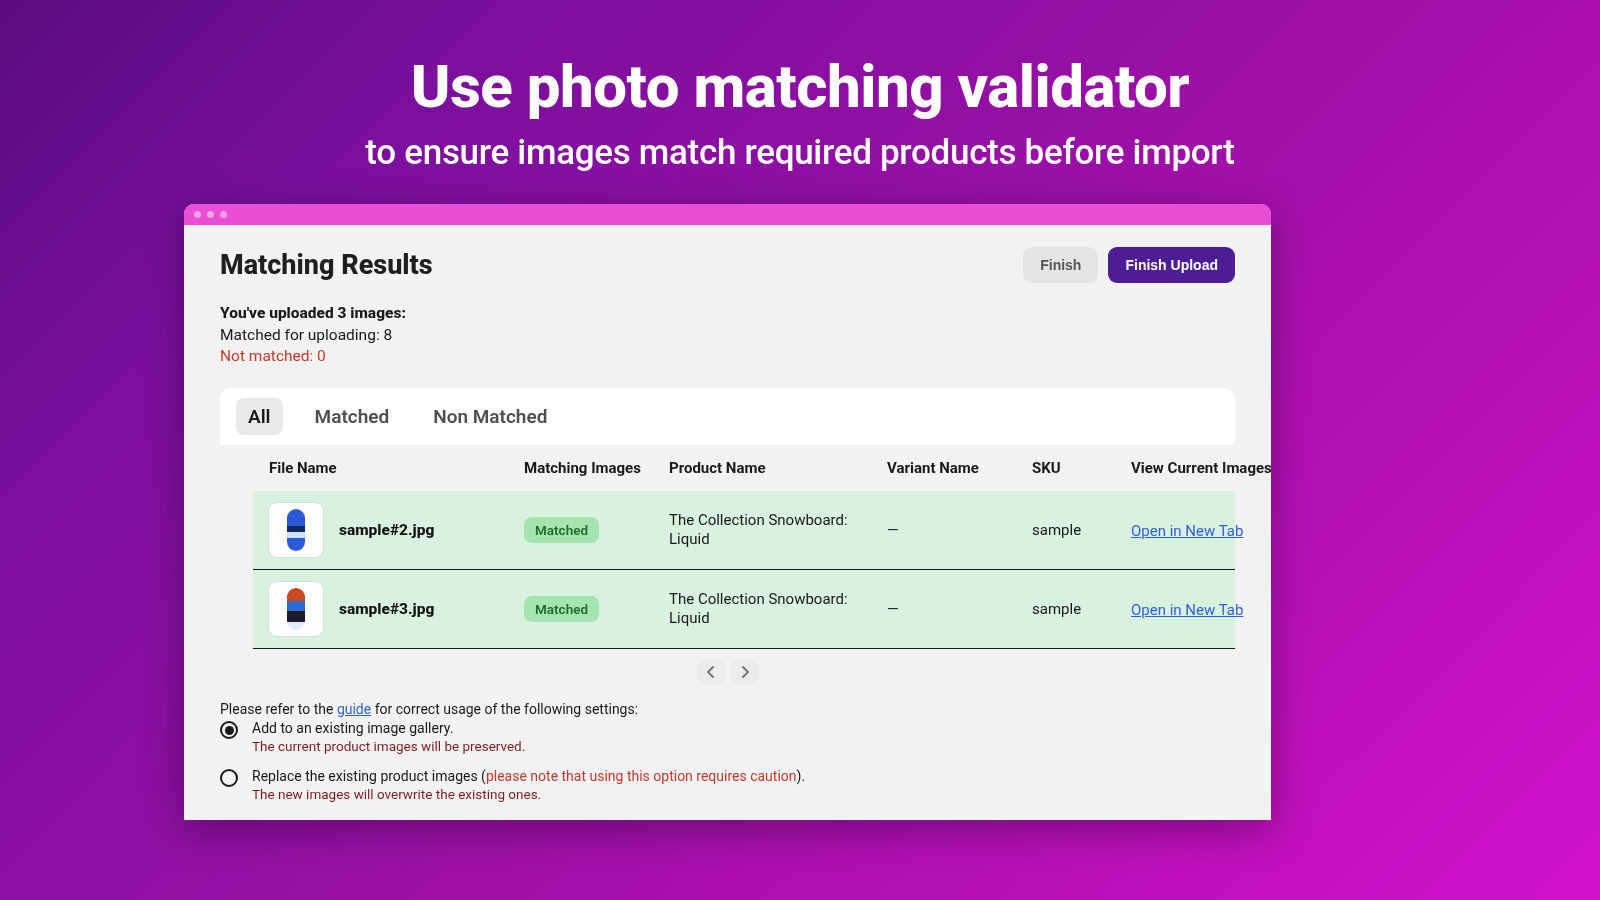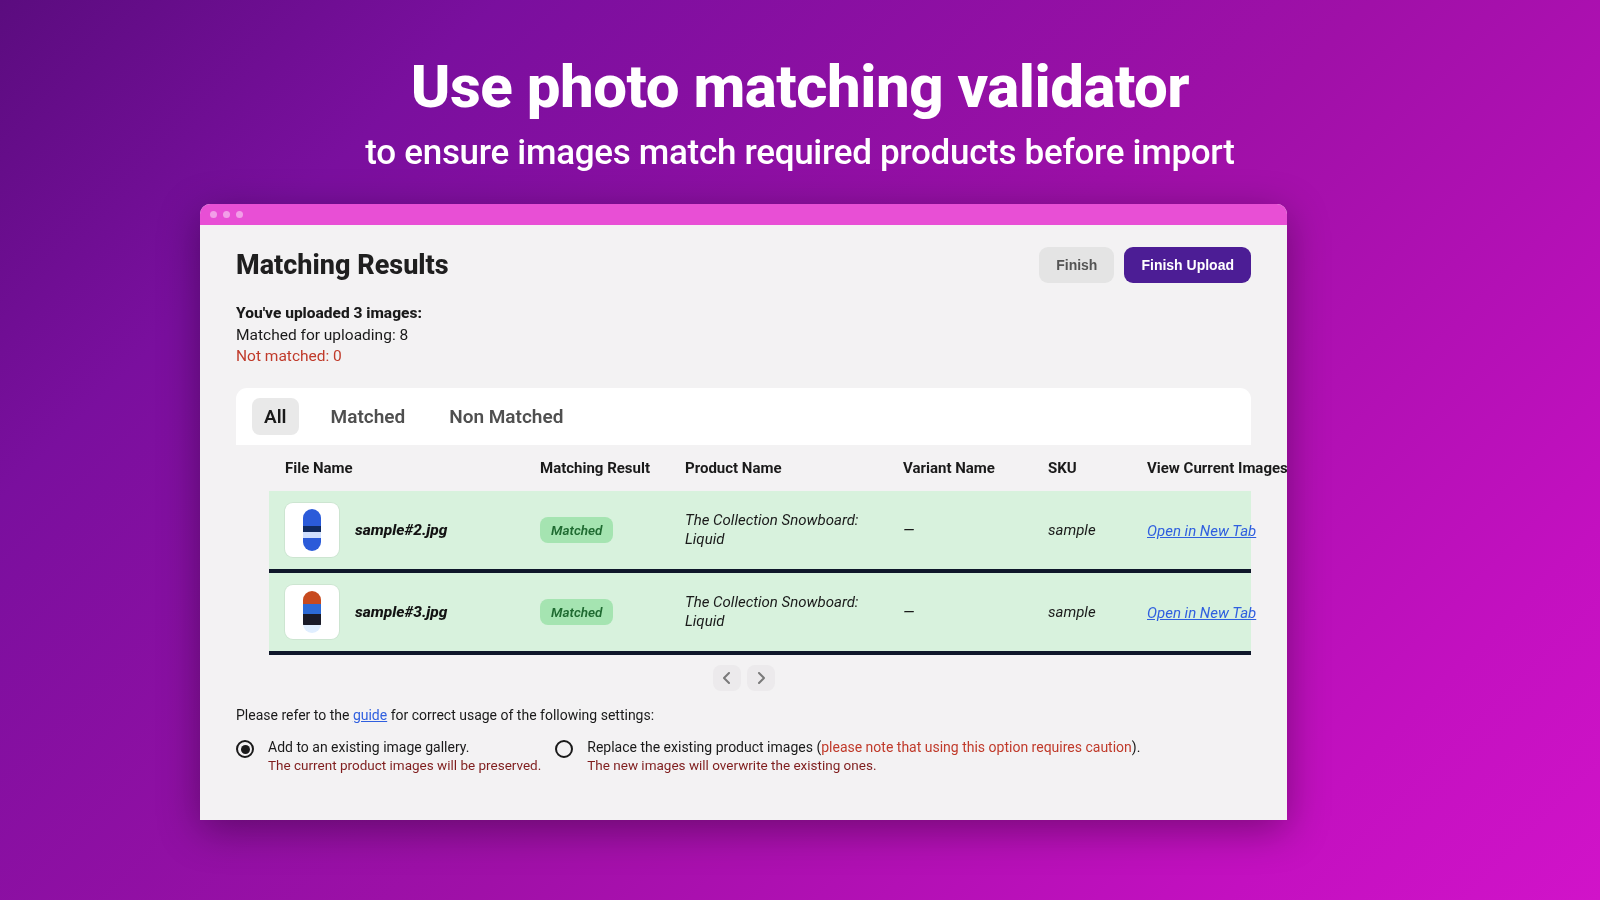--- a/index.html
+++ b/index.html
@@ -12,21 +12,21 @@
 }
 .hero-title{
   color:#fff;text-align:center;font-weight:800;font-size:60px;
   padding-top:51px;letter-spacing:-0.5px;
 }
 .hero-sub{
   color:#fff;text-align:center;font-weight:500;font-size:35px;
   padding-top:10px;letter-spacing:-0.3px;
 }
 .window{
-  position:absolute;left:200px;top:204px;width:1087px;height:616px;
+  position:absolute;left:184px;top:204px;width:1087px;height:616px;
   background:#f3f2f3;border-radius:10px 10px 0 0;overflow:hidden;
   box-shadow:0 10px 40px rgba(0,0,0,.35);
 }
 .titlebar{
   height:21px;background:#e84fd5;display:flex;align-items:center;padding-left:10px;gap:6px;
 }
 .titlebar .dot{width:7px;height:7px;border-radius:50%;background:rgba(255,255,255,.45);}
 .content{padding:22px 36px 0 36px;}
 .header-row{display:flex;align-items:center;justify-content:space-between;}
 .page-title{font-size:27px;font-weight:800;color:#1f1f1f;}
@@ -51,22 +51,21 @@
   display:grid;
   grid-template-columns:255px 145px 218px 145px 99px 175px;
   padding:14px 16px;font-size:15px;font-weight:700;color:#1a1a1a;background:#f3f2f3;
 }
 .trow{
   display:grid;
   grid-template-columns:255px 145px 218px 145px 99px 175px;
   align-items:center;
   padding:12px 16px;
   background:#d8f2dd;
-  border-bottom:4px solid #0f172a;
-  font-style:italic;
+  border-bottom:1px solid #0f172a;
 }
 .fcell{display:flex;align-items:center;gap:16px;}
 .thumb{
   width:54px;height:54px;border-radius:8px;background:#fff;
   display:flex;align-items:center;justify-content:center;
   box-shadow:0 0 0 1px rgba(0,0,0,.05);
 }
 .board{
   width:18px;height:42px;border-radius:9px;
 }
@@ -82,21 +81,21 @@
 .sku{color:#1a1a1a;font-size:15px;}
 .link{color:#2f5fdf;text-decoration:underline;font-size:15px;cursor:pointer;}
 .pager{display:flex;justify-content:center;gap:6px;padding:10px 0 14px;}
 .pbtn{
   width:28px;height:26px;border-radius:8px;background:#eceaec;border:none;color:#7a7a7a;
   display:flex;align-items:center;justify-content:center;cursor:pointer;
 }
 .pbtn svg{width:8px;height:12px;}
 .note{font-size:14px;color:#1a1a1a;margin-top:2px;}
 .note a{color:#2f5fdf;text-decoration:underline;cursor:pointer;}
-.options{margin-top:16px;display:flex;gap:14px;}
+.options{margin-top:3px;display:flex;flex-direction:column;gap:14px;}
 .opt{display:flex;gap:14px;align-items:flex-start;}
 .radio{
   width:18px;height:18px;border-radius:50%;border:2.5px solid #1a1a1a;flex-shrink:0;margin-top:1px;
   display:flex;align-items:center;justify-content:center;cursor:pointer;
 }
 .radio.selected::after{content:"";width:9px;height:9px;border-radius:50%;background:#1a1a1a;}
 .opttext .main{font-size:14px;color:#1a1a1a;}
 .opttext .caution{color:#c03a2a;}
 .opttext .desc{font-size:13.5px;color:#7f1d1d;margin-top:2px;}
 </style>
@@ -129,21 +128,21 @@
 
     <div class="tabs">
       <div class="tab active">All</div>
       <div class="tab">Matched</div>
       <div class="tab">Non Matched</div>
     </div>
 
     <div class="table">
       <div class="thead">
         <div>File Name</div>
-        <div>Matching Result</div>
+        <div>Matching Images</div>
         <div>Product Name</div>
         <div>Variant Name</div>
         <div>SKU</div>
         <div>View Current Images</div>
       </div>
 
       <div class="trow">
         <div class="fcell">
           <div class="thumb">
               <div class="board b1"></div>

